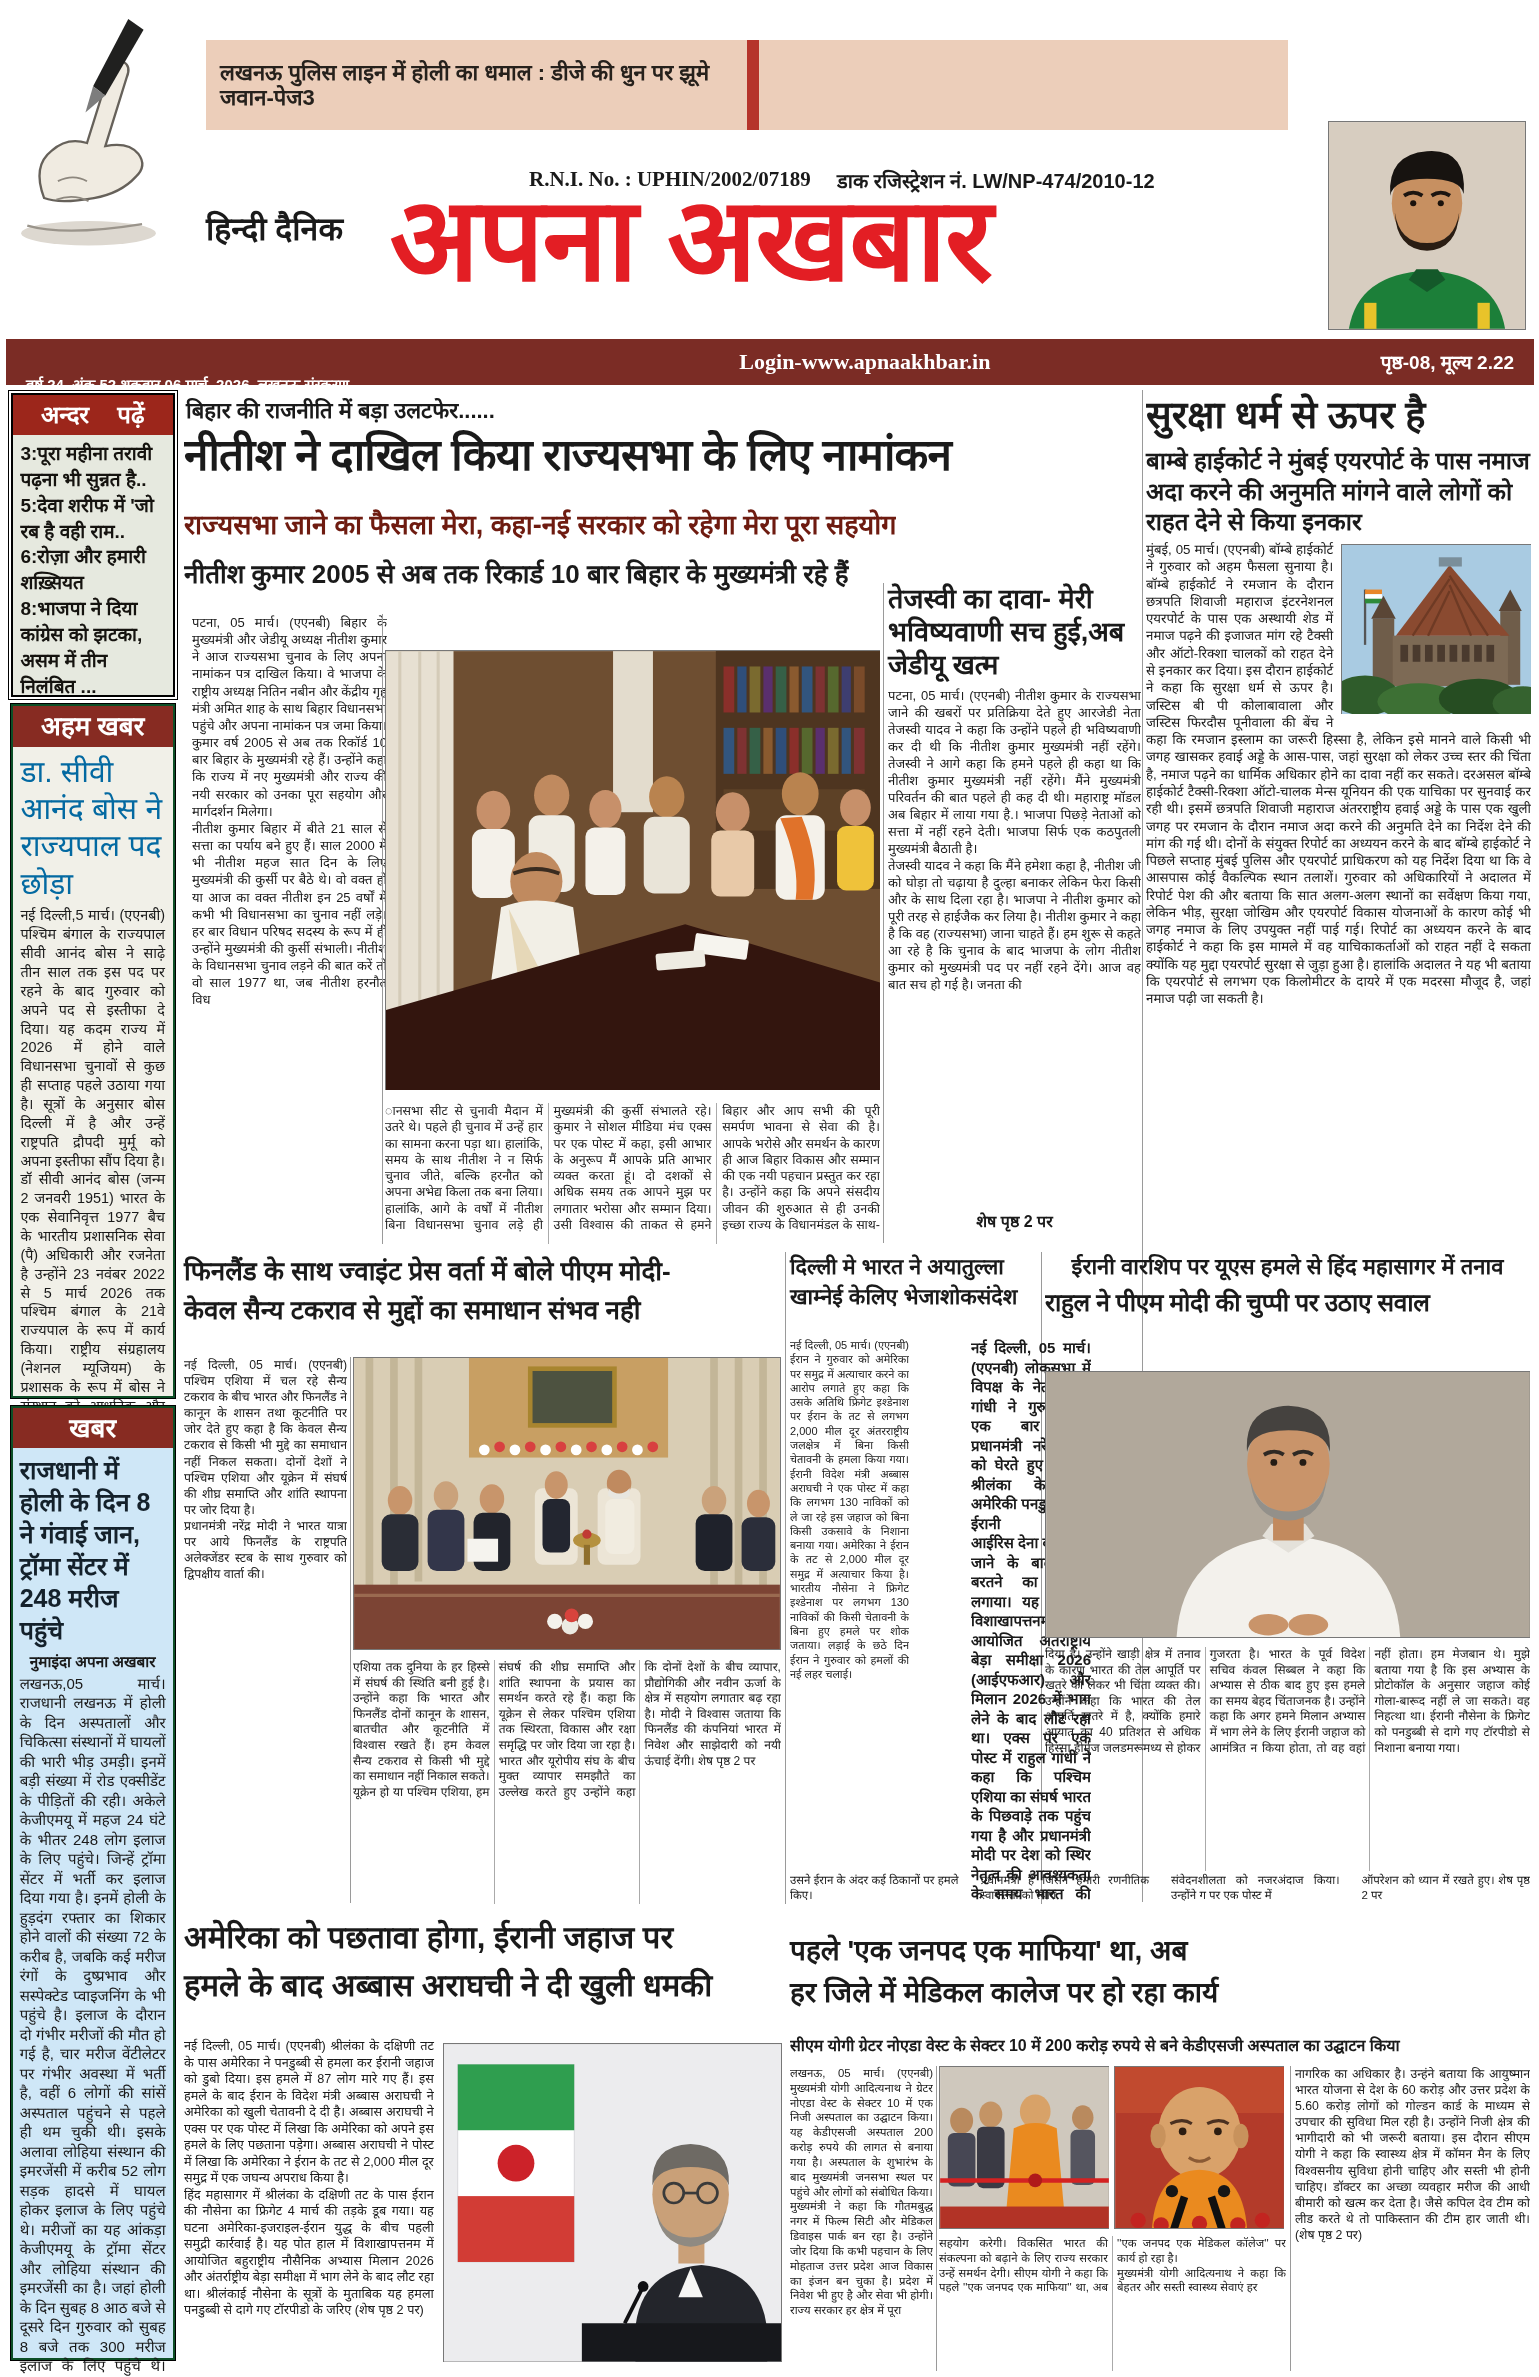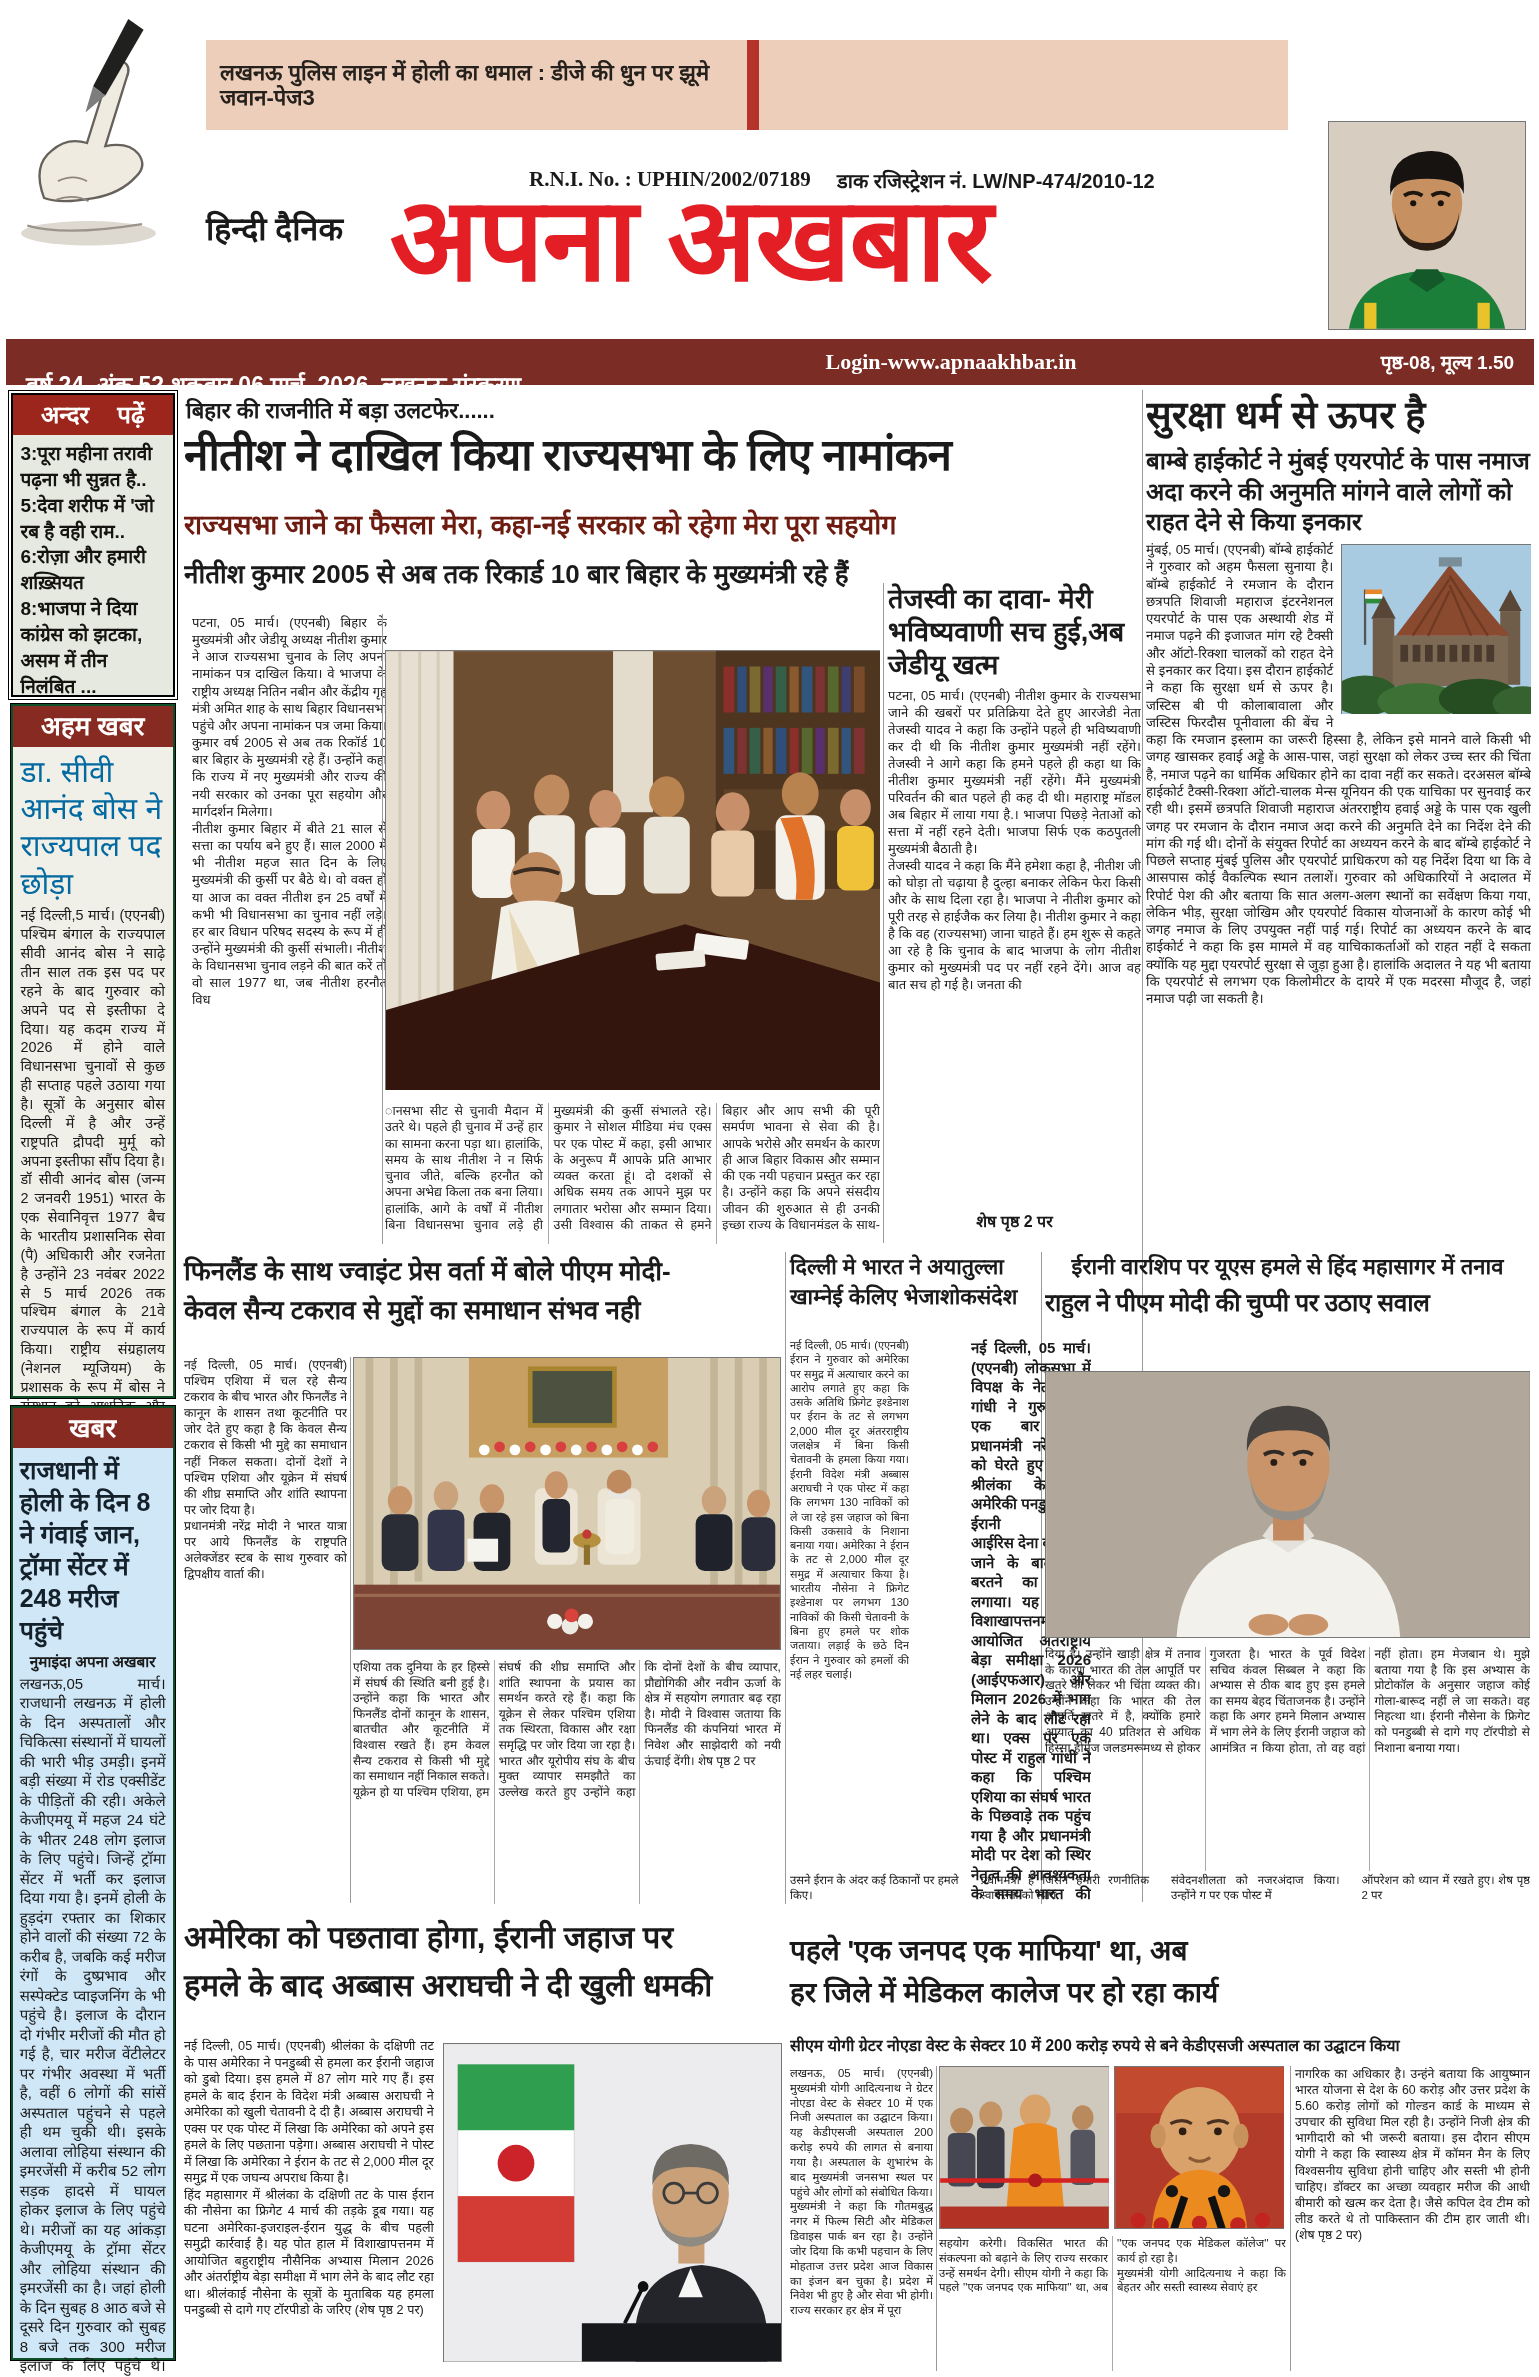--- a/index.html
+++ b/index.html
@@ -19,21 +19,21 @@
   .teaser-strip { left:206px; top:40px; width:1082px; height:90px; background:#ecceba; display:flex; align-items:center; }
   .teaser { font-weight:800; font-size:22px; color:#26211c; padding:0 14px; line-height:1.15; }
   .teaser.left { width:541px; }
   .teaser-div { width:11.5px; height:90px; background:#b5332a; }
   .teaser.right { flex:1; }
   .rni { left:529px; top:167px; font-family:"Liberation Serif","DejaVu Serif",serif; font-weight:700; font-size:21px; }
   .postal { left:837px; top:167px; font-weight:700; font-size:20px; }
   .daily { left:206px; top:206px; font-weight:800; font-size:32px; }
   .masthead { left:192px; top:167px; width:997px; text-align:center; font-size:117px; font-weight:800; color:#e31e24; letter-spacing:-1.5px; line-height:1.25; }
   .edition-bar { left:6.1px; top:339px; width:1528px; height:46px; background:#7b2c25; color:#fff; display:flex; align-items:center; justify-content:space-between; padding:0 20px; }
-  .edition-left { font-weight:700; font-size:23px;margin-top:44px; }
+  .edition-left { font-weight:700; font-size:15px;margin-top:44px; }
   .edition-center { font-family:"Liberation Serif","DejaVu Serif",serif; font-weight:700; font-size:22px; }
   .edition-right { font-weight:700; font-size:19px; }
 
   
   .sbox { position:absolute; left:10.7px; width:164px; border:2.3px solid #000; }
   .sbox .band { color:#fff; font-weight:800; text-align:center; }
   #inside-box { top:393px; height:304px; background:#e6e9df; outline:1.5px solid #000; outline-offset:2.3px; }
   #inside-box .band { background:#9c261b; height:40px; line-height:40px; font-size:24px; word-spacing:21.5px; }
   #inside-box .items { padding:6.1px 7.7px; font-weight:700; font-size:19px; line-height:1.36; color:#15130f; }
   #aham-box { top:704px; height:694px; background:#f1f0e8; border-color:#0d4f26; outline:0.8px solid #000; }
@@ -136,21 +136,21 @@
     <path d="M86 118 q2 48 42 50 q40 -2 42 -50 q-6 40 -42 40 q-36 0 -42 -40 z" fill="#2a1d13"></path>
     <path d="M98 96 q12 -8 24 0 M134 96 q12 -8 24 0" stroke="#1c1510" stroke-width="5" fill="none"></path>
     <circle cx="110" cy="106" r="4" fill="#1a120c"></circle>
     <circle cx="146" cy="106" r="4" fill="#1a120c"></circle>
   </svg>
 </div>
 
 <div class="abs edition-bar">
   <span class="edition-left">वर्ष 24, अंक 52 शुक्रवार,06 मार्च, 2026, लखनऊ संस्करण</span>
   <span class="edition-center">Login-www.apnaakhbar.in</span>
-  <span class="edition-right">पृष्ठ-08, मूल्य 1.50</span>
+  <span class="edition-right">पृष्ठ-08, मूल्य 2.22</span>
 </div>
 
 <div class="sbox" id="inside-box">
   <div class="band">अन्दर पढ़ें</div>
   <div class="items">
     <div>3:पूरा महीना तरावी पढ़ना भी सुन्नत है..</div>
     <div>5:देवा शरीफ में 'जो रब है वही राम..</div>
     <div>6:रोज़ा और हमारी शख़्सियत</div>
     <div>8:भाजपा ने दिया कांग्रेस को झटका, असम में तीन निलंबित ...</div>
   </div>

